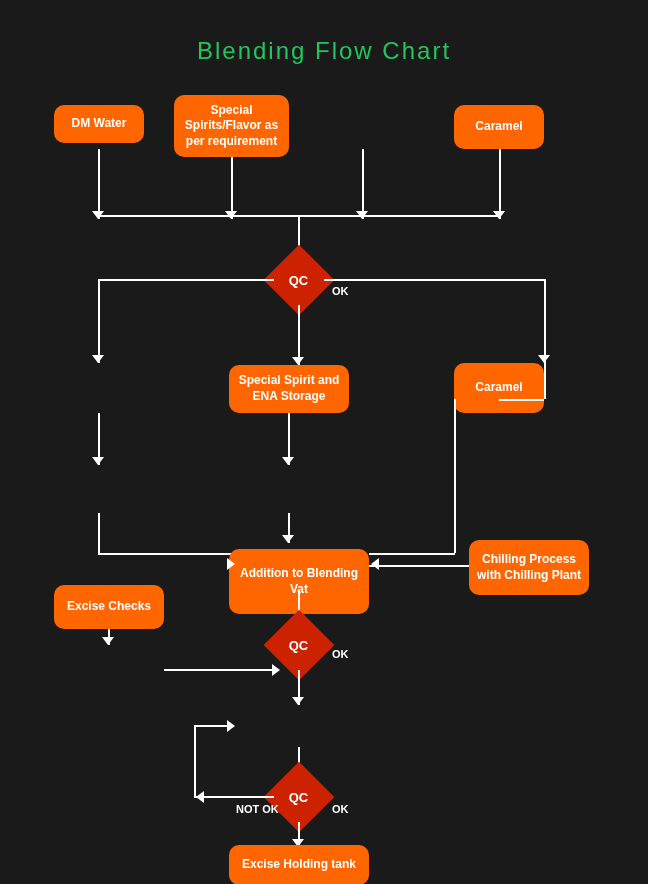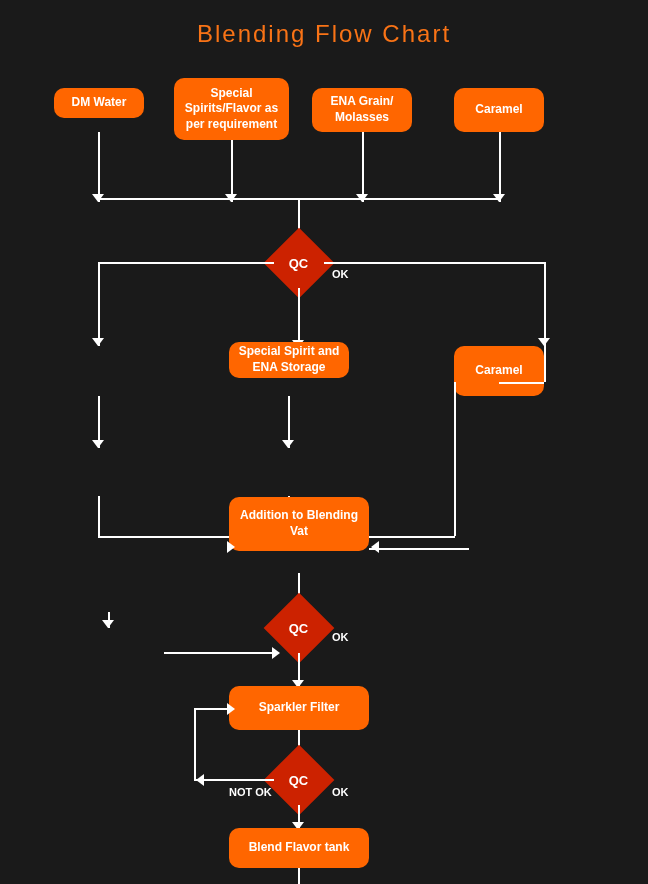--- a/index.html
+++ b/index.html
@@ -10,22 +10,22 @@
       font-family: Arial, sans-serif;
       color: white;
       display: flex;
       flex-direction: column;
       align-items: center;
     }
     h1 {
       font-size: 24px;
       font-weight: normal;
       letter-spacing: 2px;
-      margin: 20px 0 20px 0;
-      color: #f97316;
+      margin: 37px 0 20px 0;
+      color: #22c55e;
     }
     .chart-container {
       position: relative;
       width: 580px;
       min-height: 820px;
     }
     .box {
       background: #ff6600;
       border-radius: 10px;
       color: white;
@@ -99,23 +99,22 @@
       position: absolute;
     }
   </style>
 </head>
 <body>
 
 <h1>Blending Flow Chart</h1>
 
 <div class="chart-container">
 
-  <div class="box" style="left:20px; top:20px; width:90px; height:30px;">DM Water</div>
+  <div class="box" style="left:20px; top:20px; width:90px; height:38px;">DM Water</div>
   <div class="box" style="left:140px; top:10px; width:115px; height:62px;">Special Spirits/Flavor as per requirement</div>
-  <div class="box" style="left:278px; top:20px; width:100px; height:44px;">ENA Grain/ Molasses</div>
   <div class="box" style="left:420px; top:20px; width:90px; height:44px;">Caramel</div>
 
   <div class="arrow arrow-v" style="left:64px; top:64px; height:70px;"></div>
   <div class="arrowhead-down" style="left:58px; top:126px;"></div>
 
   <div class="arrow arrow-v" style="left:197px; top:72px; height:62px;"></div>
   <div class="arrowhead-down" style="left:191px; top:126px;"></div>
 
   <div class="arrow arrow-v" style="left:328px; top:64px; height:70px;"></div>
   <div class="arrowhead-down" style="left:322px; top:126px;"></div>
@@ -135,21 +134,21 @@
   <span class="ok-label" style="left:298px; top:200px;">OK</span>
 
   <div class="arrow arrow-h" style="left:290px; top:194px; width:220px;"></div>
 
   <div class="arrow arrow-v" style="left:264px; top:220px; height:60px;"></div>
   <div class="arrowhead-down" style="left:258px; top:272px;"></div>
 
   <div class="arrow arrow-v" style="left:510px; top:194px; height:120px;"></div>
 
 
-  <div class="box" style="left:195px; top:274px; width:120px; height:36px;">Special Spirit and ENA Storage</div>
+  <div class="box" style="left:195px; top:280px; width:120px; height:48px;">Special Spirit and ENA Storage</div>
 
   <div class="box" style="left:420px; top:278px; width:90px; height:50px;">Caramel</div>
 
   <div class="arrow arrow-h" style="left:64px; top:194px; width:176px;"></div>
   <div class="arrow arrow-v" style="left:64px; top:194px; height:84px;"></div>
   <div class="arrowhead-down" style="left:58px; top:270px;"></div>
 
   <div class="arrowhead-down" style="left:504px; top:270px;"></div>
   <div class="arrow arrow-h" style="left:465px; top:314px; width:45px;"></div>
 
@@ -160,70 +159,71 @@
   <div class="arrow arrow-v" style="left:254px; top:328px; height:52px;"></div>
   <div class="arrowhead-down" style="left:248px; top:372px;"></div>
 
 
   <div class="arrow arrow-v" style="left:64px; top:428px; height:40px;"></div>
   <div class="arrow arrow-h" style="left:64px; top:468px; width:155px;"></div>
 
   <div class="arrow arrow-v" style="left:254px; top:428px; height:30px;"></div>
   <div class="arrowhead-down" style="left:248px; top:450px;"></div>
 
-  <div class="box" style="left:195px; top:429px; width:140px; height:54px;">Addition to Blending Vat</div>
+  <div class="box" style="left:195px; top:464px; width:140px; height:65px;">Addition to Blending Vat</div>
 
   <div class="arrowhead-right" style="left:193px; top:473px;"></div>
 
   <div class="arrow arrow-h" style="left:335px; top:468px; width:86px;"></div>
   <div class="arrow arrow-v" style="left:420px; top:314px; height:154px;"></div>
   <div class="arrowhead-left" style="left:337px; top:473px;"></div>
 
+  <div class="box" style="left:435px; top:455px; width:120px; height:55px;">Chilling Process with Chilling Plant</div>
 
   <div class="arrow arrow-h" style="left:335px; top:480px; width:100px;"></div>
 
+  <div class="box" style="left:20px; top:500px; width:110px; height:44px;">Excise Checks</div>
 
   <div class="arrow arrow-v" style="left:264px; top:505px; height:35px;"></div>
   <div class="arrowhead-down" style="left:258px; top:532px;"></div>
 
   <div class="diamond" style="left:240px; top:535px; width:50px; height:50px;">
     <span>QC</span>
   </div>
 
   <span class="ok-label" style="left:298px; top:563px;">OK</span>
 
 
   <div class="arrow arrow-v" style="left:74px; top:544px; height:16px;"></div>
   <div class="arrowhead-down" style="left:68px; top:552px;"></div>
 
   <div class="arrow arrow-h" style="left:130px; top:584px; width:110px;"></div>
   <div class="arrowhead-right" style="left:238px; top:579px;"></div>
 
   <div class="arrow arrow-v" style="left:264px; top:585px; height:35px;"></div>
   <div class="arrowhead-down" style="left:258px; top:612px;"></div>
 
-  <div class="box" style="left:195px; top:618px; width:140px; height:44px;">Sparkler Filter</div>
 
   <div class="arrow arrow-v" style="left:264px; top:662px; height:30px;"></div>
   <div class="arrowhead-down" style="left:258px; top:684px;"></div>
 
   <div class="diamond" style="left:240px; top:687px; width:50px; height:50px;">
     <span>QC</span>
   </div>
 
-  <span class="ok-label" style="left:195px; top:718px;">NOT OK</span>
+  <span class="ok-label" style="left:202px; top:718px;">NOT OK</span>
 
   <span class="ok-label" style="left:298px; top:718px;">OK</span>
 
   <div class="arrow arrow-h" style="left:160px; top:711px; width:80px;"></div>
   <div class="arrowhead-left" style="left:162px; top:706px;"></div>
   <div class="arrow arrow-v" style="left:160px; top:640px; height:71px;"></div>
   <div class="arrow arrow-h" style="left:160px; top:640px; width:35px;"></div>
   <div class="arrowhead-right" style="left:193px; top:635px;"></div>
 
   <div class="arrow arrow-v" style="left:264px; top:737px; height:25px;"></div>
   <div class="arrowhead-down" style="left:258px; top:754px;"></div>
 
-  <div class="box" style="left:195px; top:760px; width:140px; height:40px;">Blend Flavor tank</div>
+  <div class="box" style="left:195px; top:760px; width:140px; height:40px;">Excise Holding tank</div>
 
   <div class="arrow arrow-v" style="left:264px; top:800px; height:18px;"></div>
 
 </div>
 
 </body></html>

